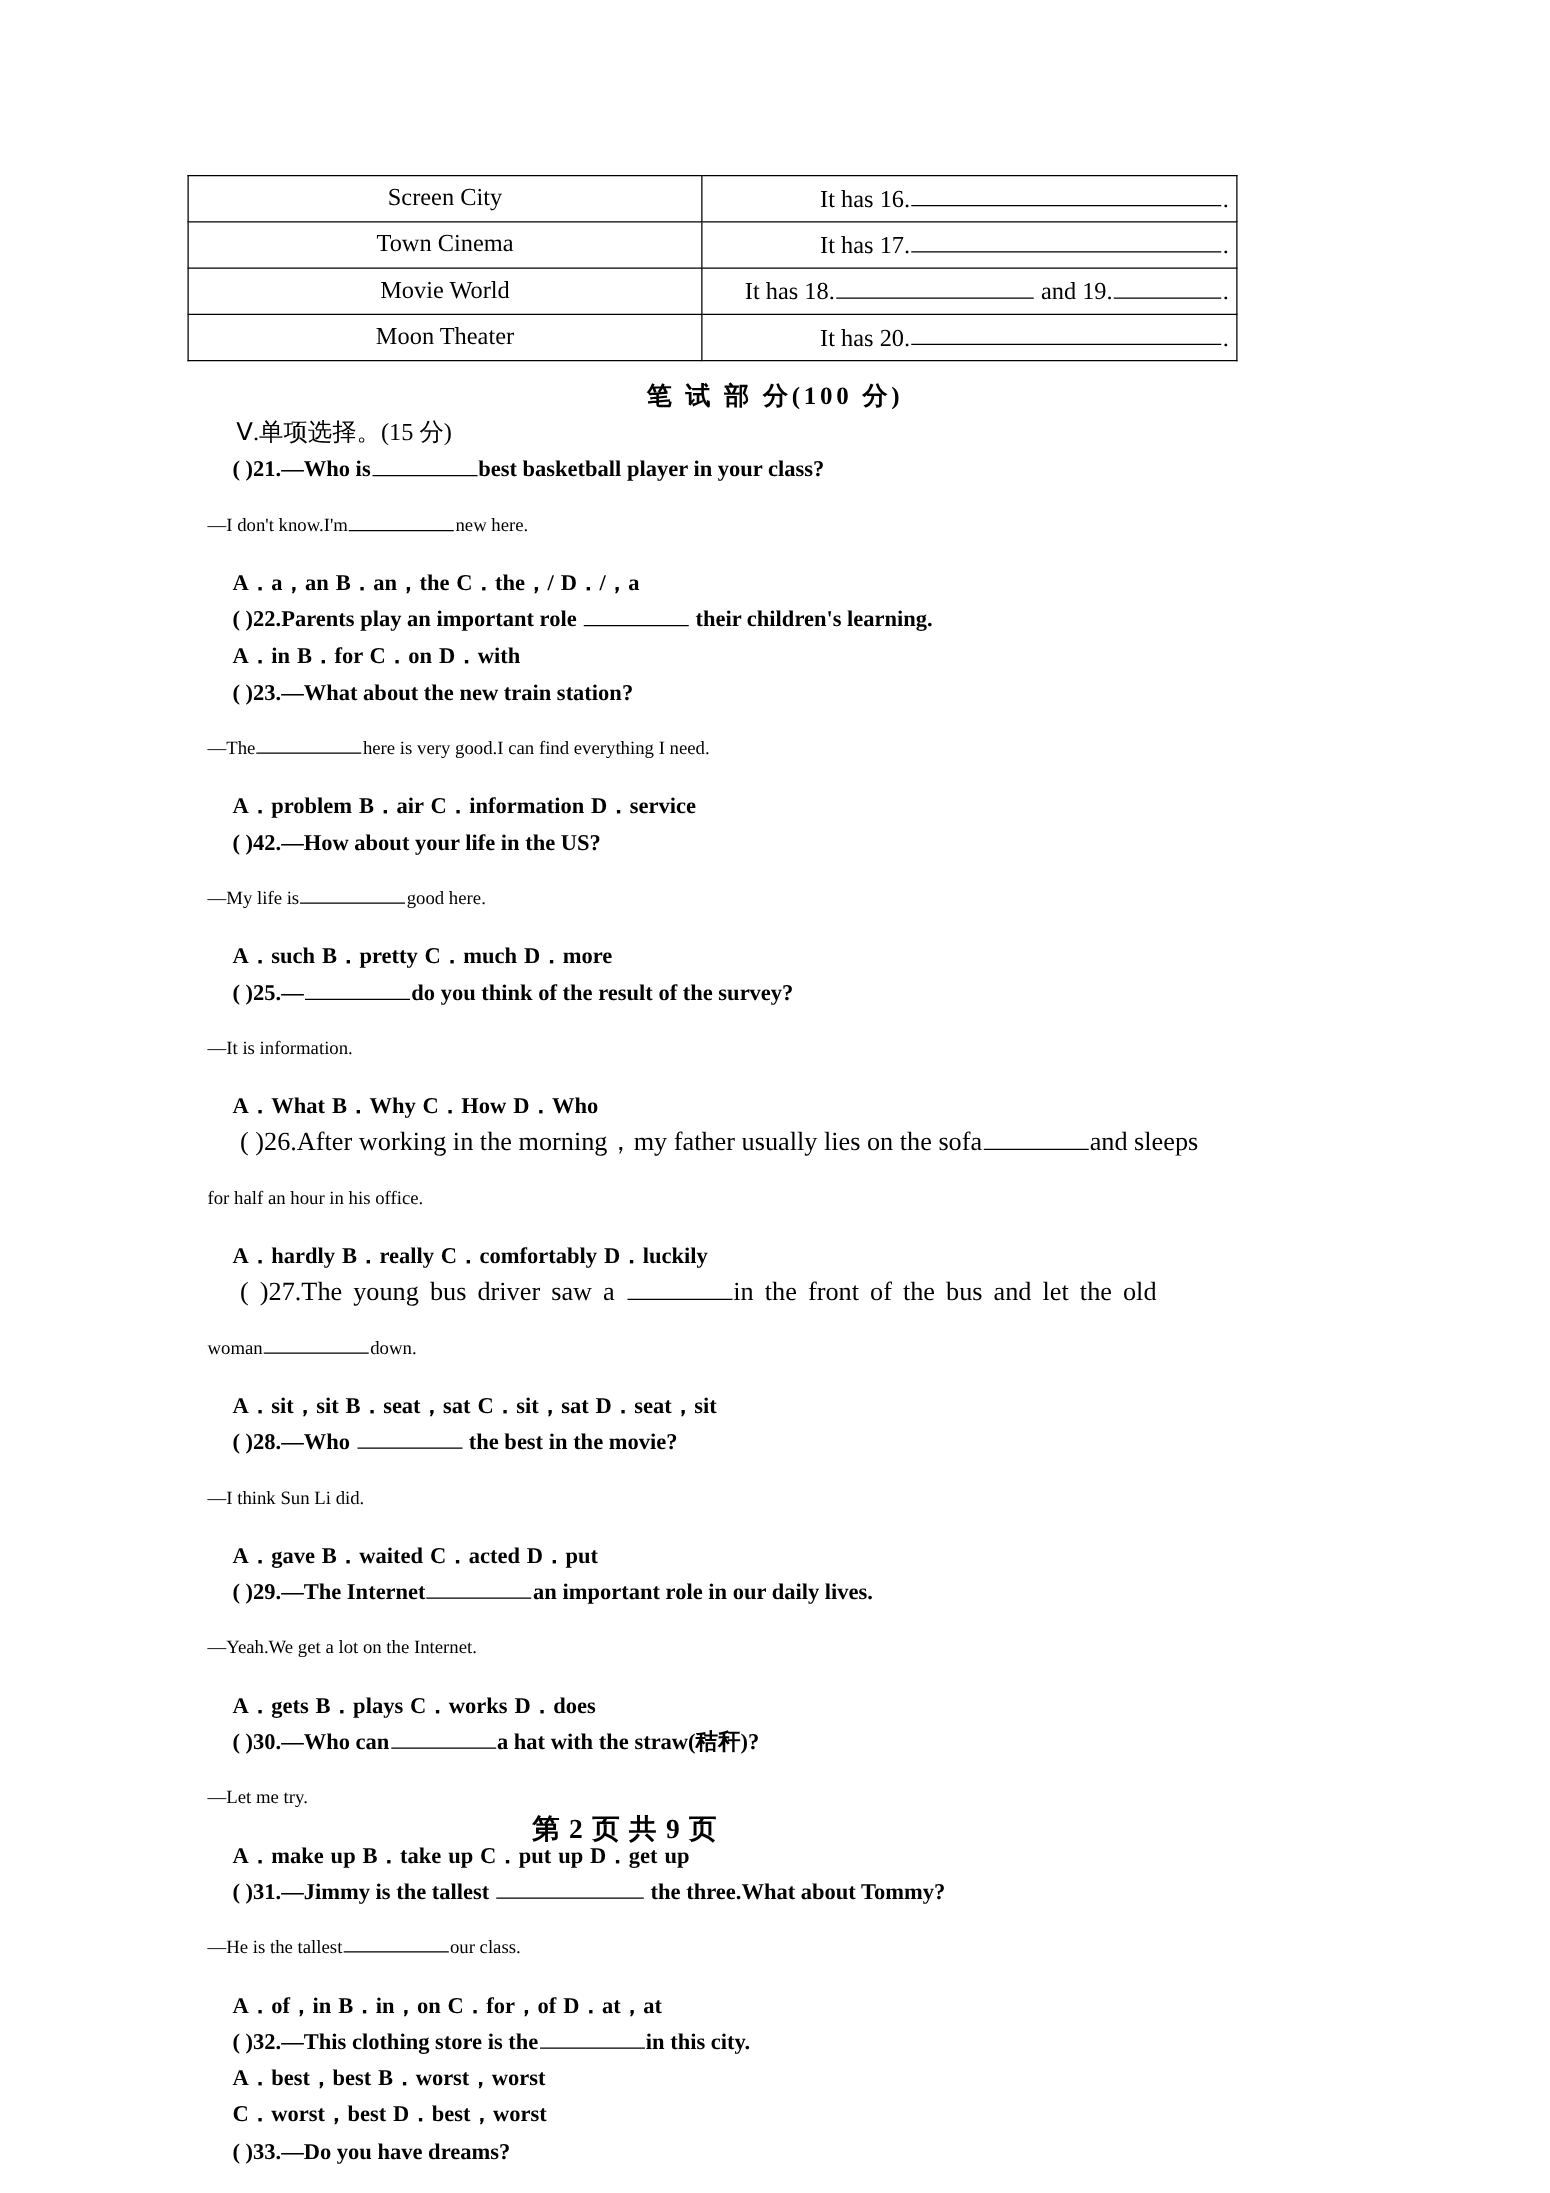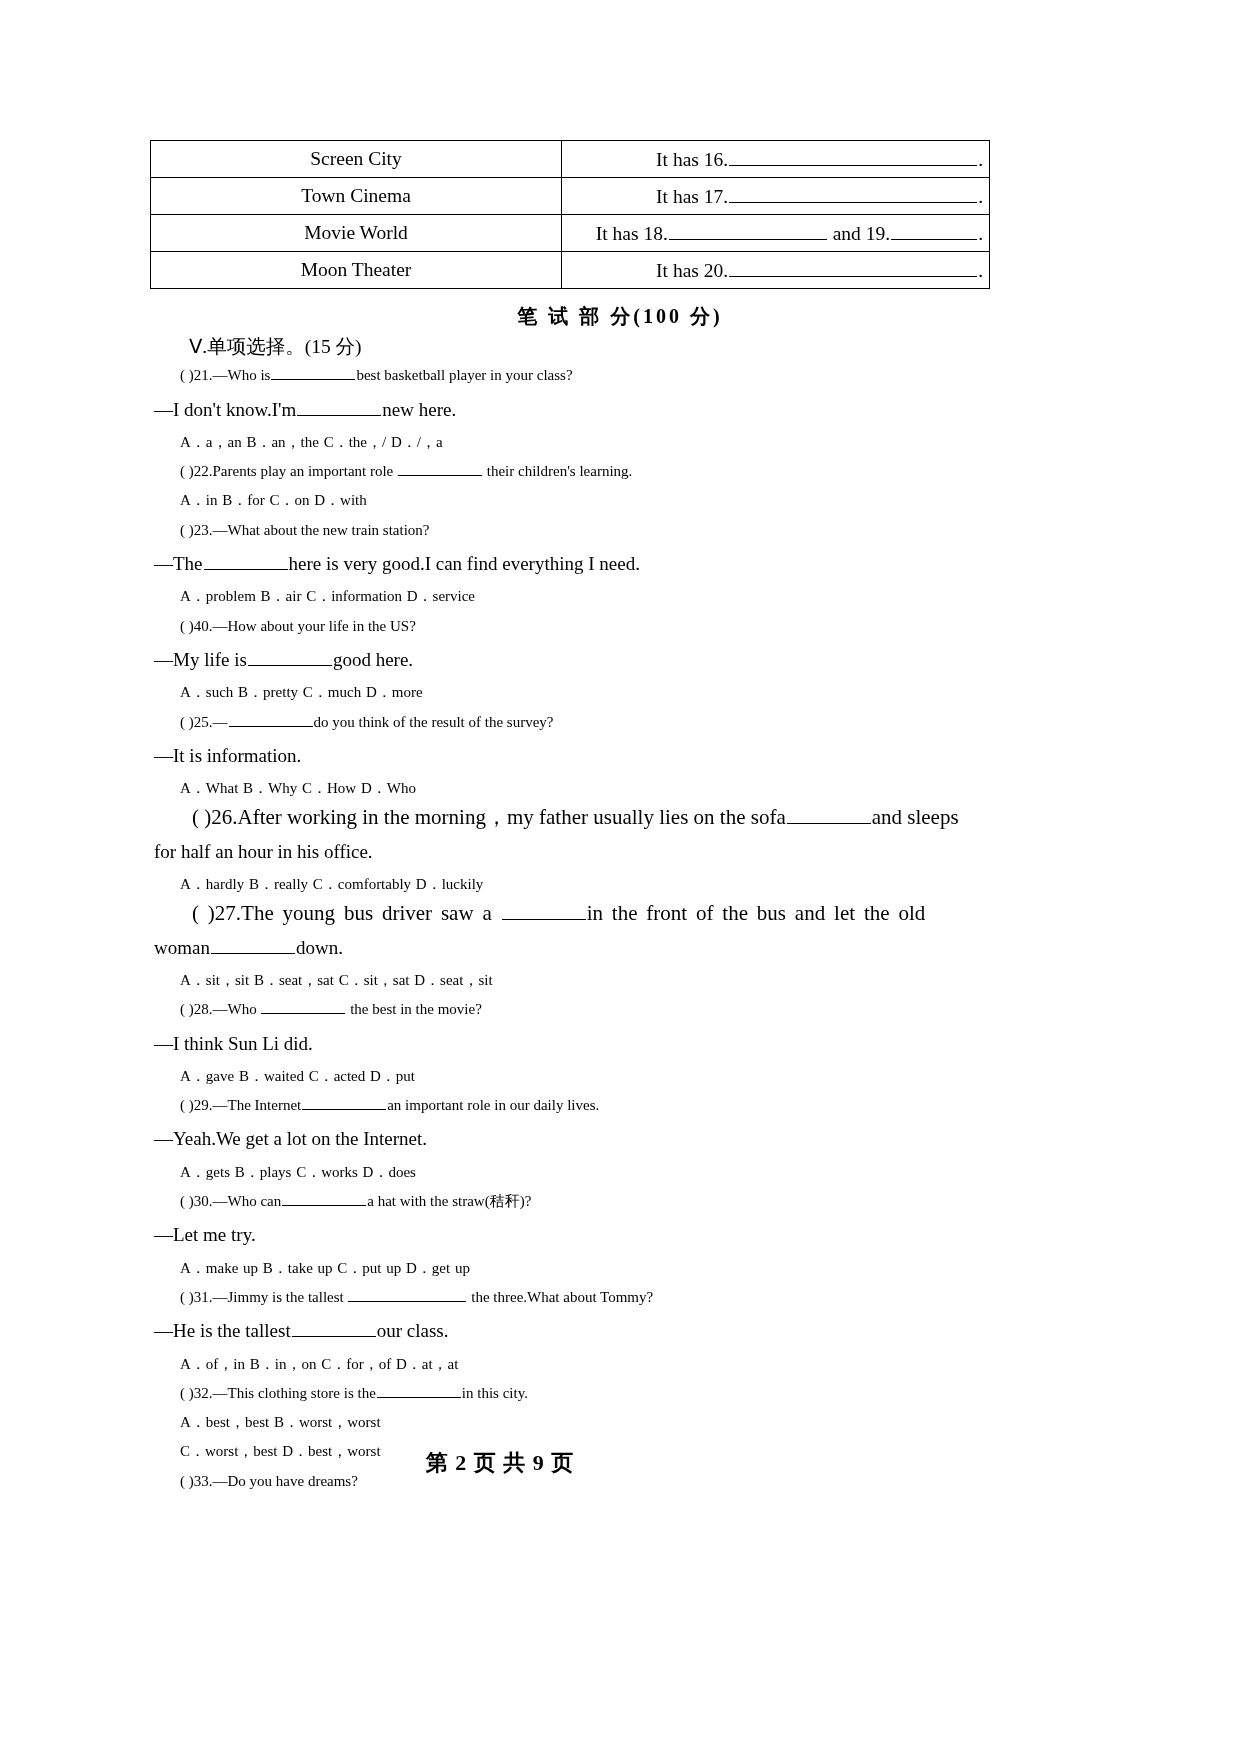--- a/index.html
+++ b/index.html
@@ -63,38 +63,39 @@
     font-size: 20px;
     margin: 14px 0 2px 0;
     letter-spacing: 0.5px;
     white-space: nowrap;
     font-weight: bold;
   }
   .section-title .cn { letter-spacing: 3px; }
 
   
   .p {
-    font-size: 19px;
-    line-height: 29.3px;
-    margin: 4px;
+    font-size: 15px;
+    line-height: 29.3px;
+    margin: 16px;
     text-align: justify;
     text-justify: inter-word;
   }
   .noindent { text-indent: 0; }
   .romanhead {
     font-size: 19.5px;
     line-height: 29.3px;
     margin: 0;
     text-indent: 2.0em;
   }
   .q-line {
-    font-size: 15px;
+    font-size: 18px;
     line-height: 29.3px;
     margin: 0;
     text-indent: 2.0em;
+    font-weight: bold;
   }
   .q-wrap {
     font-size: 21px;
     line-height: 29.3px;
     margin: 0;
     text-indent: 2.0em;
     text-align: justify;
     text-align-last: left;
   }
   .spaced { word-spacing: 1px; }
@@ -153,21 +154,21 @@
       <div>
         <div class="q-line">(    )22.Parents play an important role <span class="blank-u" style="width:84px"></span> their children's learning.</div>
         <div class="q-line spaced">A．in  B．for  C．on  D．with</div>
       </div>
       <div>
         <div class="q-line">(    )23.—What about the new train station?</div>
         <div class="p noindent">—The<span class="blank-u" style="width:84px"></span>here is very good.I can find everything I need.</div>
         <div class="q-line spaced">A．problem  B．air  C．information  D．service</div>
       </div>
       <div>
-        <div class="q-line">(    )40.—How about your life in the US?</div>
+        <div class="q-line">(    )42.—How about your life in the US?</div>
         <div class="p noindent">—My life is<span class="blank-u" style="width:84px"></span>good here.</div>
         <div class="q-line spaced">A．such  B．pretty  C．much  D．more</div>
       </div>
       <div>
         <div class="q-line">(    )25.—<span class="blank-u" style="width:84px"></span>do you think of the result of the survey?</div>
         <div class="p noindent">—It is information.</div>
         <div class="q-line spaced">A．What  B．Why  C．How  D．Who</div>
       </div>
       <div>
         <div class="q-wrap">(    )26.After working in the morning，my father usually lies on the sofa<span class="blank-u" style="width:84px"></span>and sleeps</div>

